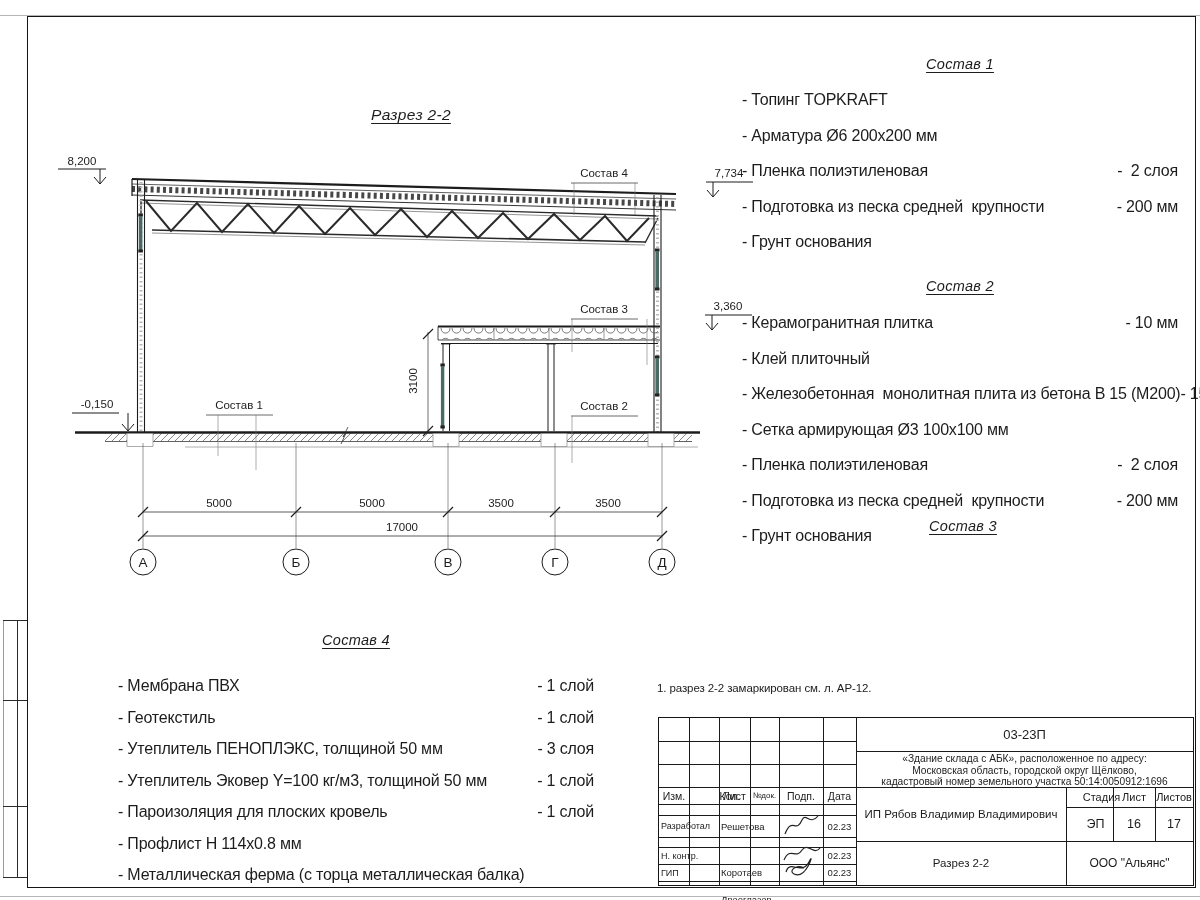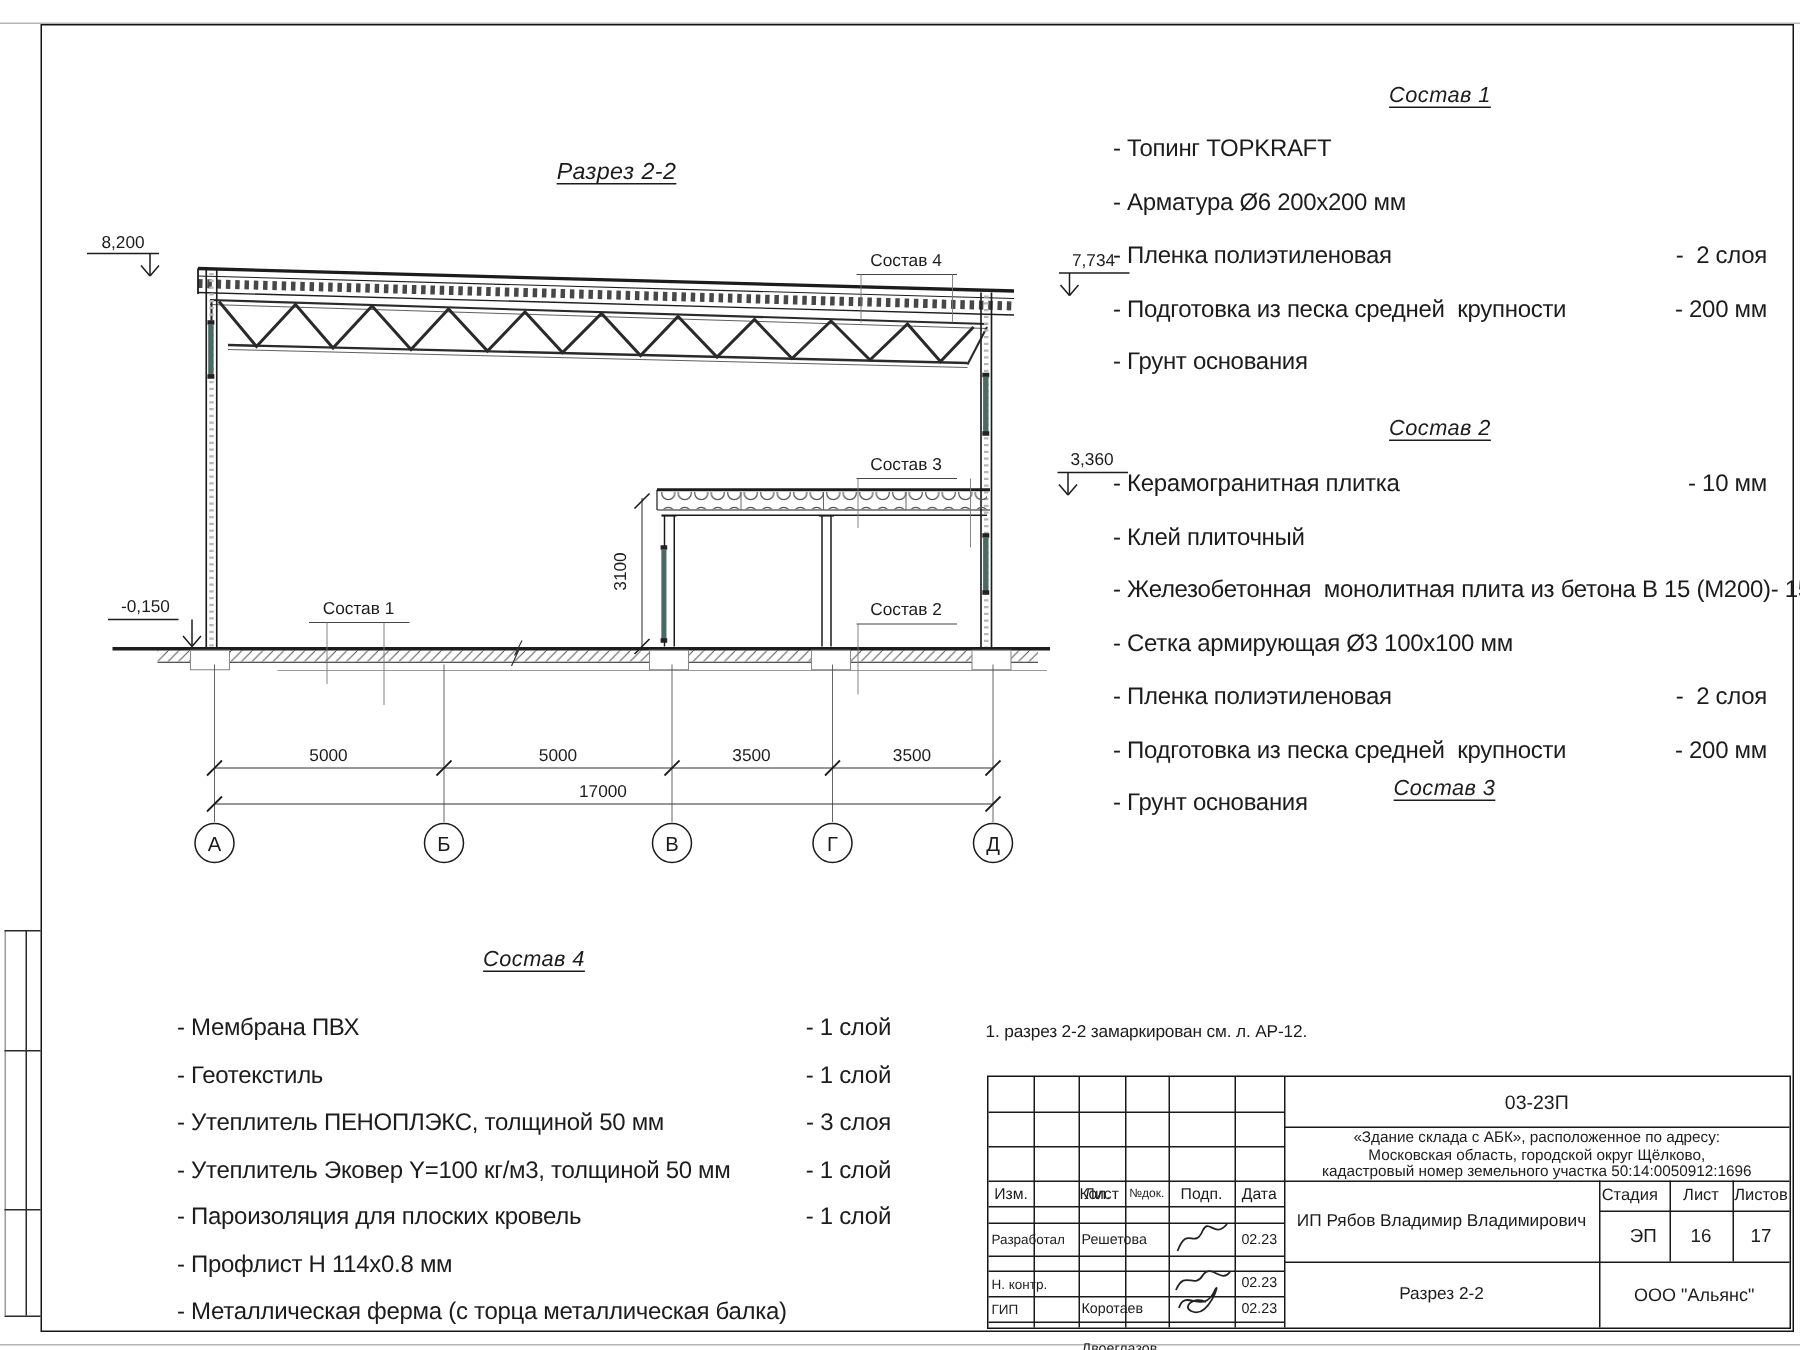--- a/index.html
+++ b/index.html
@@ -396,21 +396,21 @@
     <path d="M4,52 C10,38 16,52 22,42 C28,34 34,48 40,40 M6,64 C10,50 22,70 30,52 C34,44 26,72 14,66 C8,63 16,56 24,60" fill="none" stroke="#222" stroke-width="1.2"></path>
   </svg>
 
   <div class="cell" style="left:197px;top:0;width:337px;height:33px;font-size:13px;">03-23П</div>
   <div class="abs" style="left:197px;top:35px;width:337px;height:34px;text-align:center;font-size:10.2px;line-height:11.5px;">
     <div>«Здание склада с АБК», расположенное по адресу:</div>
     <div>Московская область, городской округ Щёлково,</div>
     <div>кадастровый номер земельного участка 50:14:0050912:1696</div>
   </div>
   <div class="cell" style="left:197px;top:69px;width:210px;height:54px;font-size:11.5px;">ИП Рябов Владимир Владимирович</div>
-  <div class="cell" style="left:404px;top:69px;width:47px;height:20px;font-size:11px;">Стадия</div>
+  <div class="cell" style="left:419px;top:69px;width:47px;height:20px;font-size:11px;">Стадия</div>
   <div class="cell" style="left:454px;top:69px;width:42px;height:20px;font-size:11px;">Лист</div>
   <div class="cell" style="left:496px;top:69px;width:38px;height:20px;font-size:11px;">Листов</div>
   <div class="cell" style="left:413px;top:89px;width:47px;height:34px;font-size:12.5px;">ЭП</div>
   <div class="cell" style="left:454px;top:89px;width:42px;height:34px;font-size:12.5px;">16</div>
   <div class="cell" style="left:496px;top:89px;width:38px;height:34px;font-size:12.5px;">17</div>
   <div class="cell" style="left:197px;top:123px;width:210px;height:44px;font-size:11.5px;">Разрез 2-2</div>
   <div class="cell" style="left:407px;top:123px;width:127px;height:44px;font-size:12px;">ООО "Альянс"</div>
 </div>
 
 </body></html>

